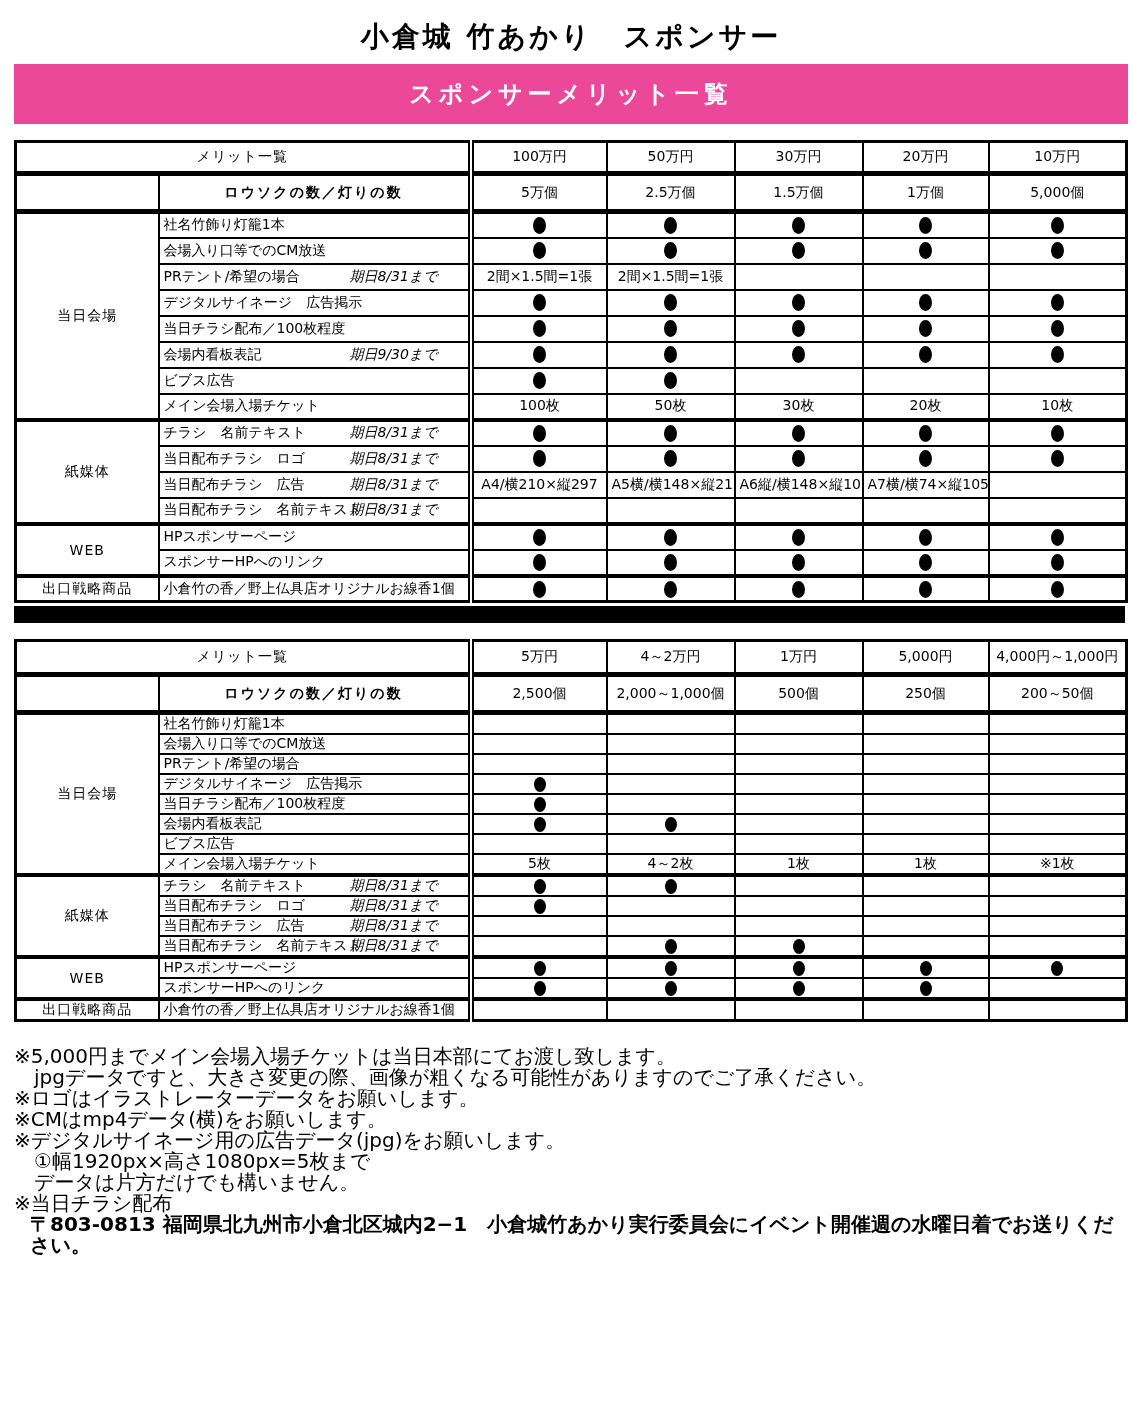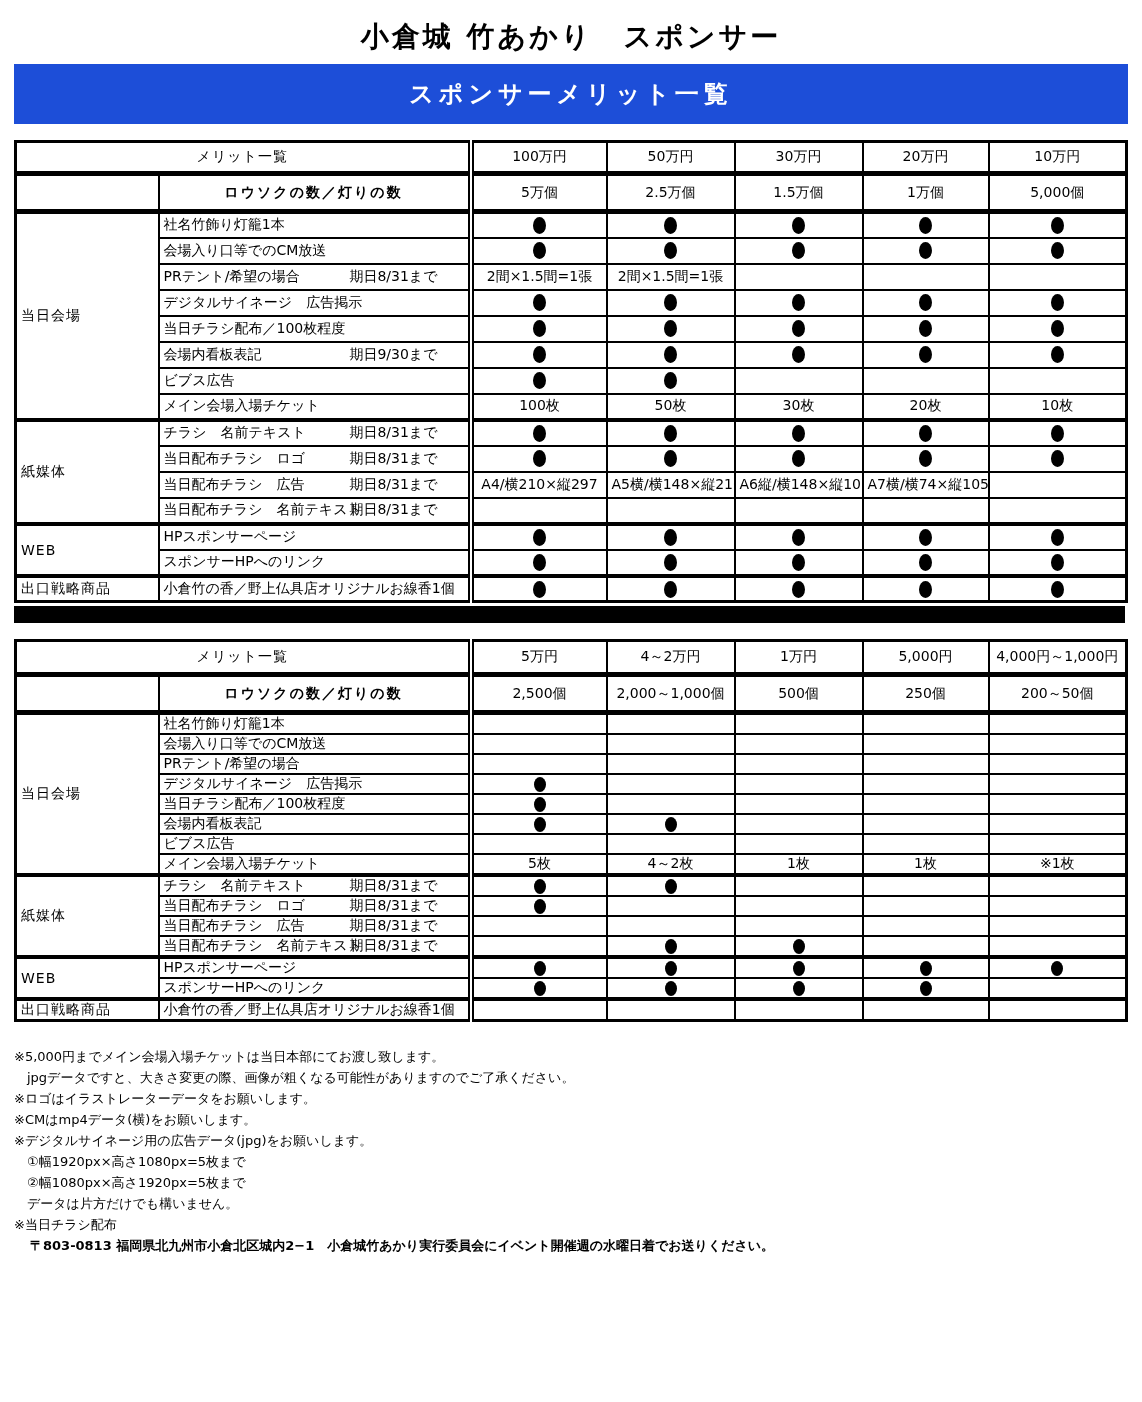--- a/index.html
+++ b/index.html
@@ -9,62 +9,62 @@
     color:#000;
     -webkit-font-smoothing:none;
   }
   .page{padding:0 14px;box-sizing:border-box;width:1142px;}
   .doc-title{
     margin:0;padding-top:18px;height:34px;
     text-align:center;font-size:28px;font-weight:bold;letter-spacing:3px;
   }
   .banner{
     margin-top:12px;height:60px;line-height:60px;
-    background:#1d4ed8;color:#fff;text-align:center;
+    background:#ec4899;color:#fff;text-align:center;
     font-size:24px;font-weight:bold;letter-spacing:5px;
   }
   .merit-table{
     border-collapse:collapse;table-layout:fixed;
     width:1111px;margin-top:16px;
     border:3px solid #000;
   }
   .merit-table td{
     border:2px solid #000;
     padding:0 4px;box-sizing:border-box;
     font-size:14px;overflow:hidden;white-space:nowrap;
   }
   .hdr-row td{border-bottom:5px solid #000;text-align:center;}
   .hdr-label{font-size:16px;letter-spacing:1px;}
   .price{font-size:13px;}
   .candle-row td{border-bottom:5px solid #000;text-align:center;}
   .candle-label{font-weight:bold;font-size:17px;letter-spacing:2px;}
   .count{font-size:13px;}
   .group-start td{border-top:4px solid #000;}
-  .gname{text-align:left;font-size:15px;letter-spacing:1px;}
+  .gname{text-align:center;font-size:15px;letter-spacing:1px;}
   .item{text-align:left;padding-left:6px;}
-  .item .note{float:right;margin-right:26px;}
+  .item .note{float:right;margin-right:26px;font-style:italic;}
   .dbl{border-right:6px double #000 !important;}
   .val{text-align:center;font-size:13px;}
   .dot{
     display:inline-block;width:13px;height:17px;border-radius:50%;
     background:#000;vertical-align:middle;
   }
   
   .t1 .hdr-row td{height:32px;}
   .t1 .candle-row td{height:38px;}
   .t1 .body-row td{height:26px;}
   
   .t2 .hdr-row td{height:34px;}
   .t2 .candle-row td{height:38px;}
   .t2 .body-row td{height:20px;}
   .t2 .dot{width:12px;height:15px;}
   .separator{
     width:1111px;height:17px;background:#000;margin-top:3px;margin-bottom:0;
   }
-  .notes{margin-top:24px;font-size:13px;line-height:21px;}
+  .notes{margin-top:24px;font-size:20px;line-height:21px;}
   .note-line{white-space:pre-wrap;}
   .note-line.bold{font-weight:bold;margin-left:16px;}
 </style>
 </head>
 <body>
 
 <div class="page">
   <h1 class="doc-title">小倉城 竹あかり　スポンサー</h1>
   <div class="banner">スポンサーメリット一覧</div>
   <div id="tables">
@@ -378,18 +378,17 @@
         </tbody>
       </table>
     </div>
   <div id="notes" class="notes">
       <div class="note-line">※5,000円までメイン会場入場チケットは当日本部にてお渡し致します。</div>
       <div class="note-line">　jpgデータですと、大きさ変更の際、画像が粗くなる可能性がありますのでご了承ください。</div>
       <div class="note-line">※ロゴはイラストレーターデータをお願いします。</div>
       <div class="note-line">※CMはmp4データ(横)をお願いします。</div>
       <div class="note-line">※デジタルサイネージ用の広告データ(jpg)をお願いします。</div>
       <div class="note-line">　①幅1920px×高さ1080px=5枚まで</div>
-      <div class="note-line">　②幅1080px×高さ1920px=5枚まで</div>
       <div class="note-line">　データは片方だけでも構いません。</div>
       <div class="note-line">※当日チラシ配布</div>
       <div class="note-line bold">〒803-0813 福岡県北九州市小倉北区城内2−1　小倉城竹あかり実行委員会にイベント開催週の水曜日着でお送りください。</div>
     </div>
 </div>
 
 </body></html>

